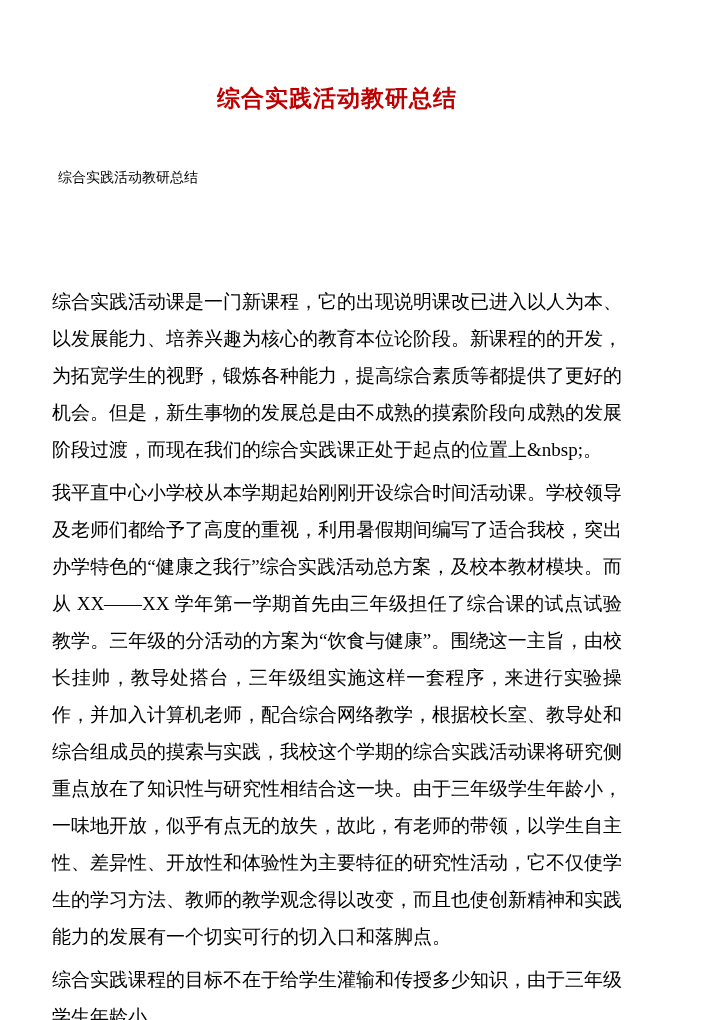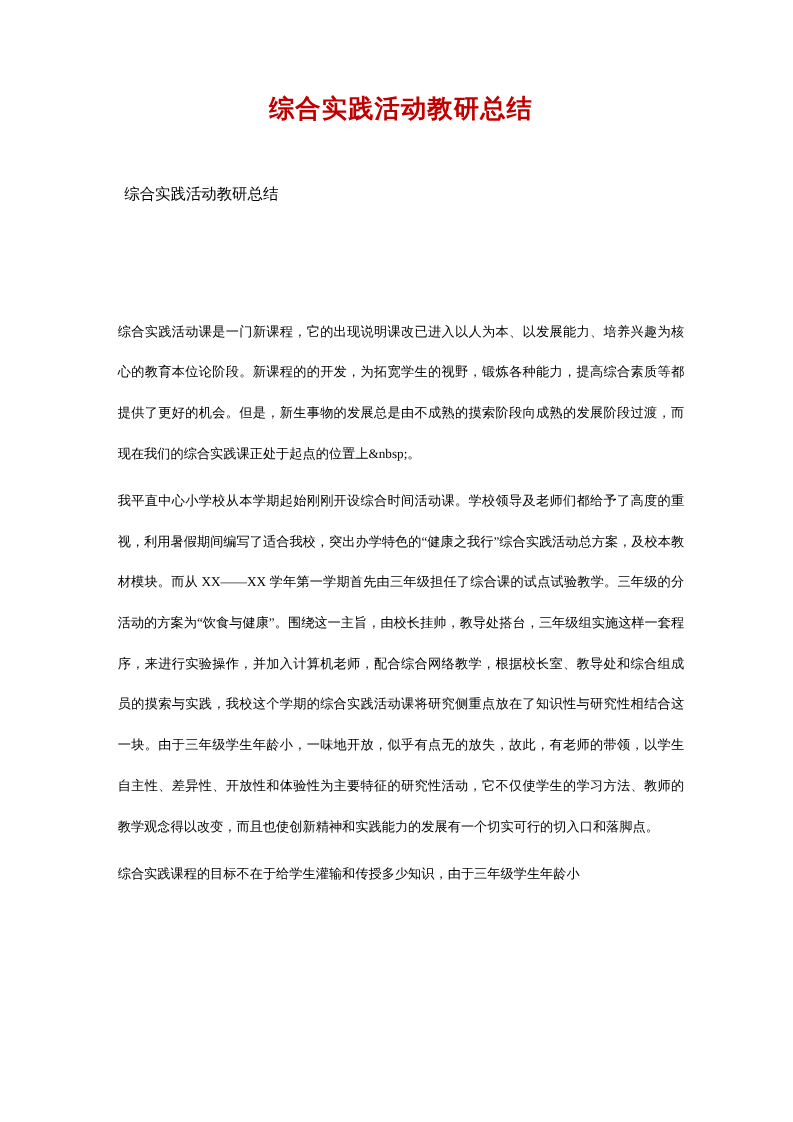--- a/index.html
+++ b/index.html
@@ -6,21 +6,21 @@
     margin: 0;
     padding: 0;
     background: #ffffff;
   }
   .page {
     position: relative;
     width: 721px;
     height: 1020px;
     background: #ffffff;
     box-sizing: border-box;
-    padding: 84px 99px 0 107px;
+    padding: 84px 99px 0 52px;
     overflow: hidden;
     font-family: "Liberation Serif", "DejaVu Serif", serif;
     color: #000000;
   }
   .title {
     margin: 0;
     text-align: center;
     font-size: 23px;
     line-height: 30px;
     font-weight: bold;
@@ -32,21 +32,21 @@
     padding-left: 6px;
     font-size: 14px;
     line-height: 19px;
     color: #000000;
   }
   .body {
     margin-top: 96px;
   }
   .para {
     margin: 0 0 6px 0;
-    font-size: 12px;
+    font-size: 19px;
     line-height: 37px;
     text-align: justify;
     text-justify: inter-ideograph;
     color: #000000;
     word-break: break-all;
   }
 </style>
 </head>
 <body>
 

